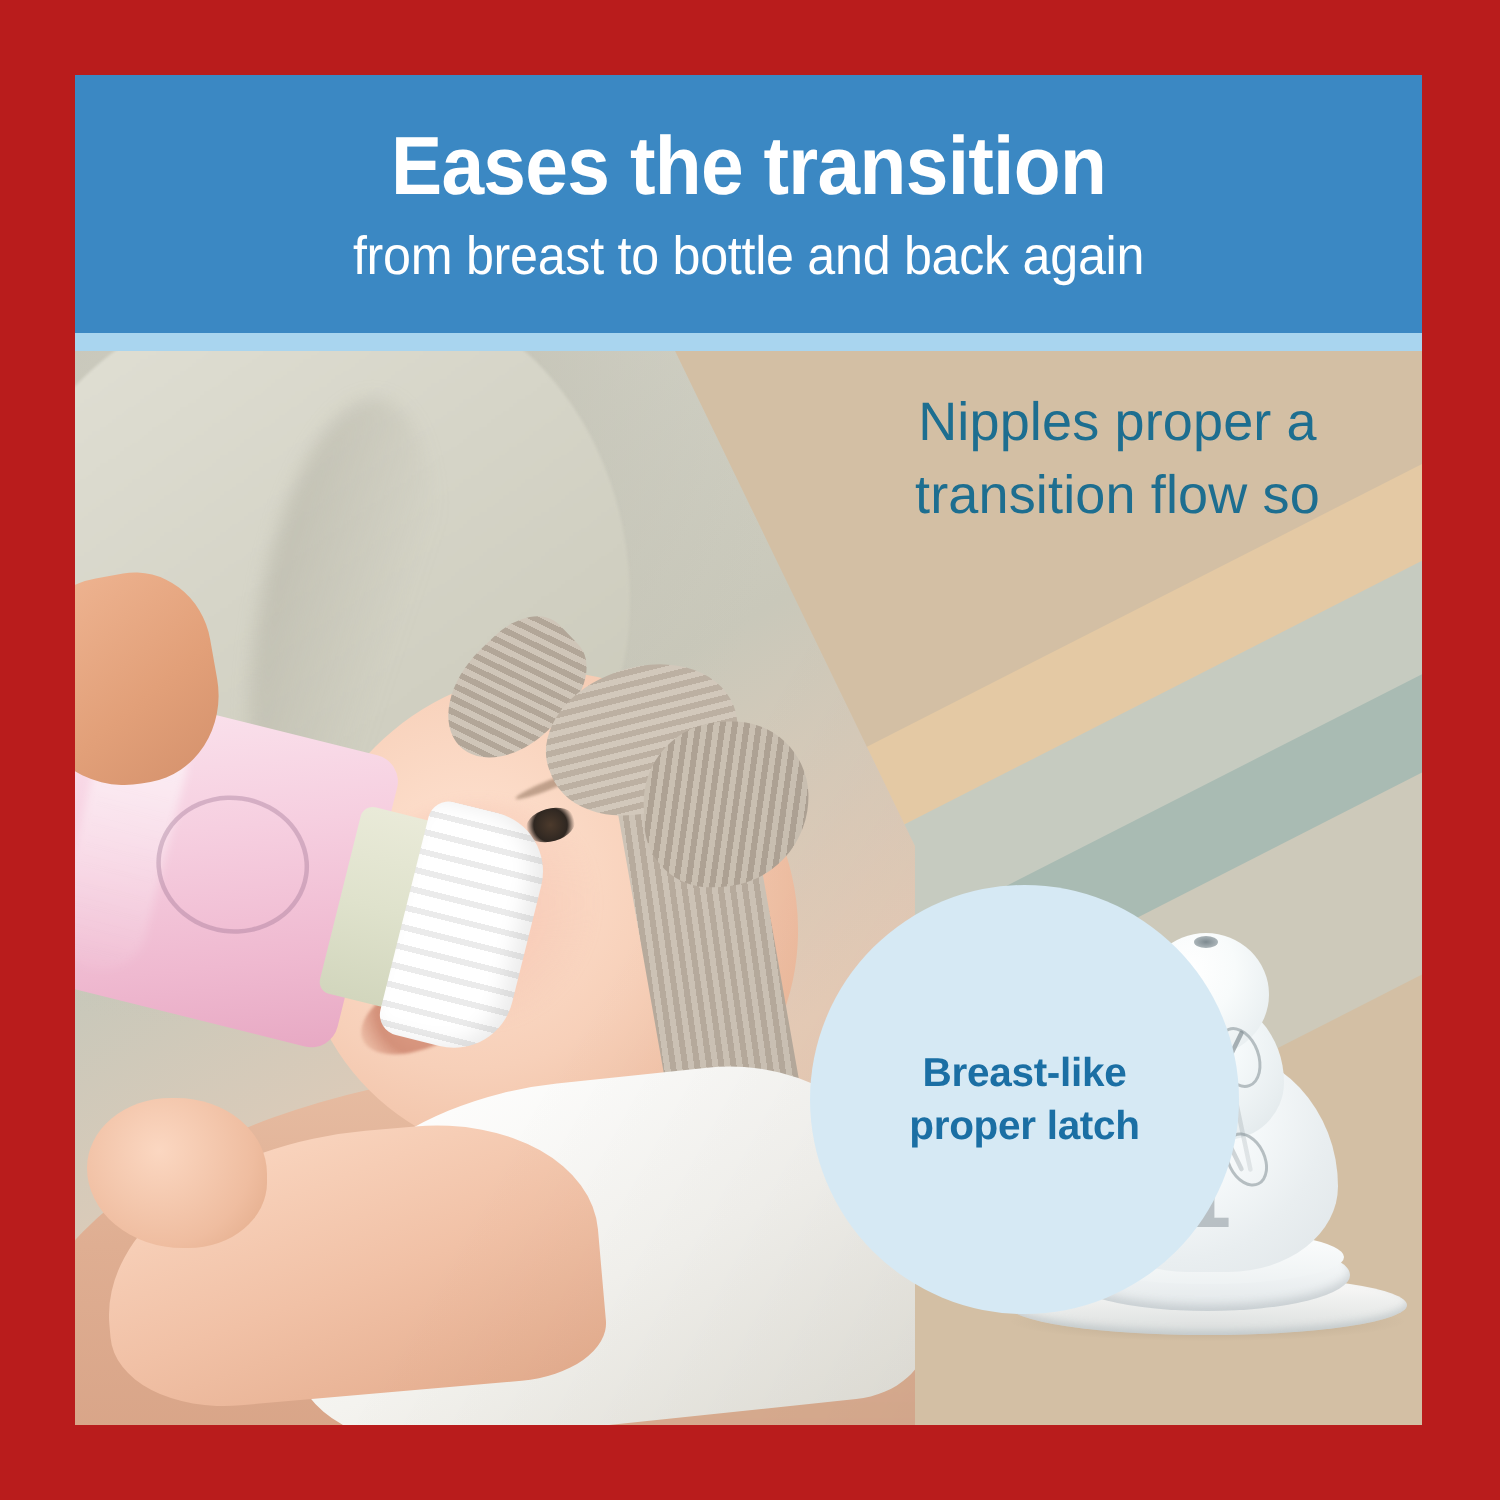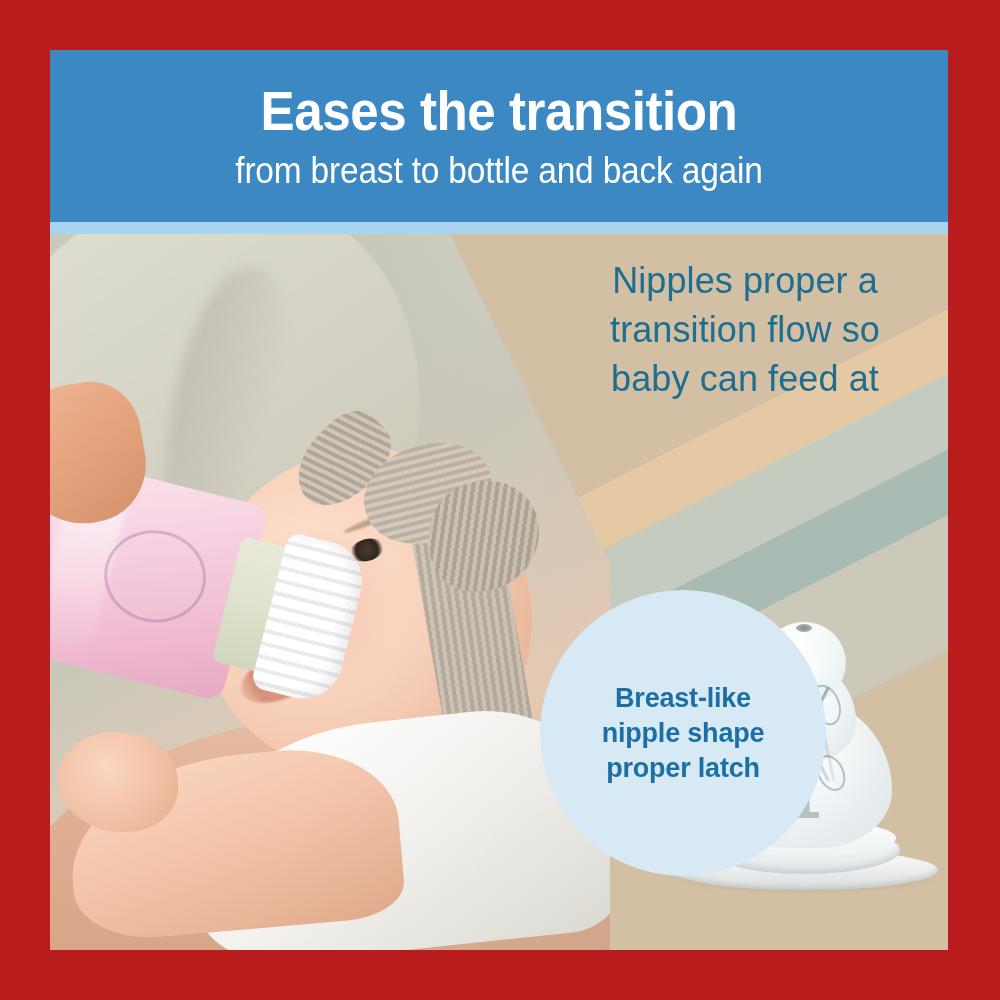--- a/index.html
+++ b/index.html
@@ -559,21 +559,20 @@
       <div class="onesie"></div>
       <div class="baby-arm"></div>
       <div class="baby-fist"></div>
 
       <div class="photo-shade"></div>
     </div>
 
     <div class="body-copy">
       <span class="ln">Nipples proper a</span>
       <span class="ln">transition flow so</span>
-      <span class="ln">baby can feed at</span>
     </div>
 
     <div class="nipple">
       <div class="nip-shadow"></div>
       <div class="nip-flange"></div>
       <div class="nip-ring"></div>
       <div class="nip-ring2"></div>
       <div class="nip-dome"></div>
       <div class="nip-neck"></div>
       <div class="nip-tip"></div>
@@ -589,19 +588,18 @@
       <div class="nip-loop l4"></div>
       <div class="nip-highlight"></div>
       <div class="nip-highlight2"></div>
       <div class="nip-hole"></div>
       <div class="nip-number">1</div>
     </div>
 
     <div class="callout">
       <div class="callout-text">
         <span class="ln">Breast-like</span>
-        <span class="ln">nipple shape</span>
         <span class="ln">proper latch</span>
       </div>
     </div>
 
   </div>
 </div>
 
 </body></html>

